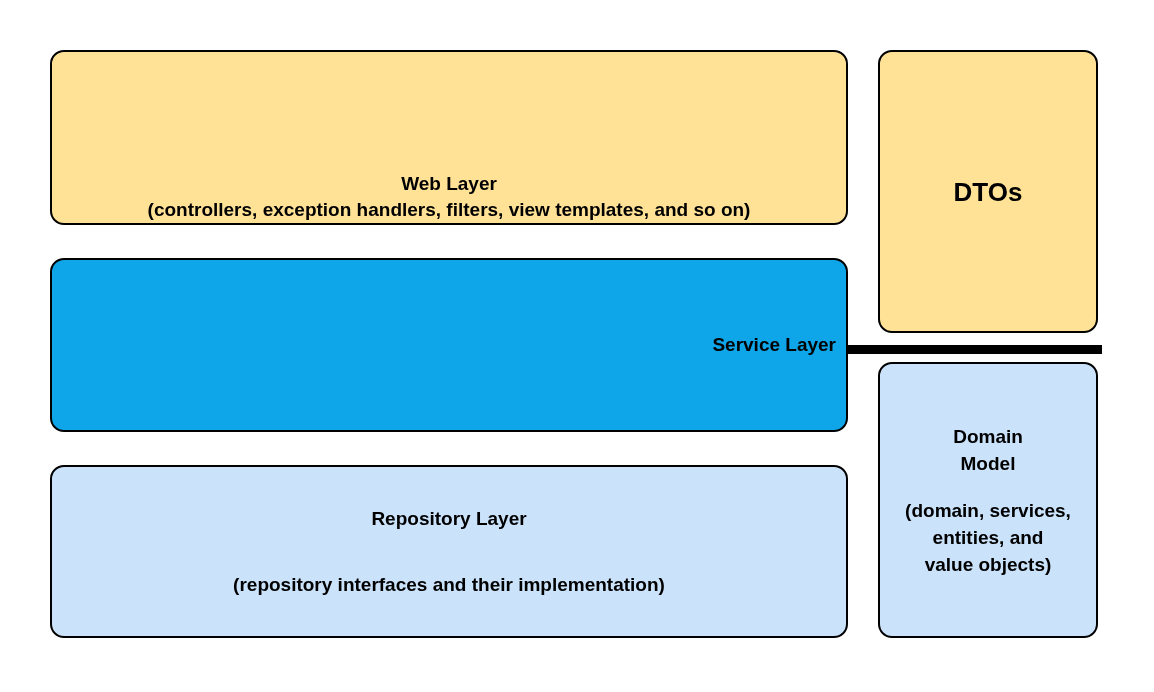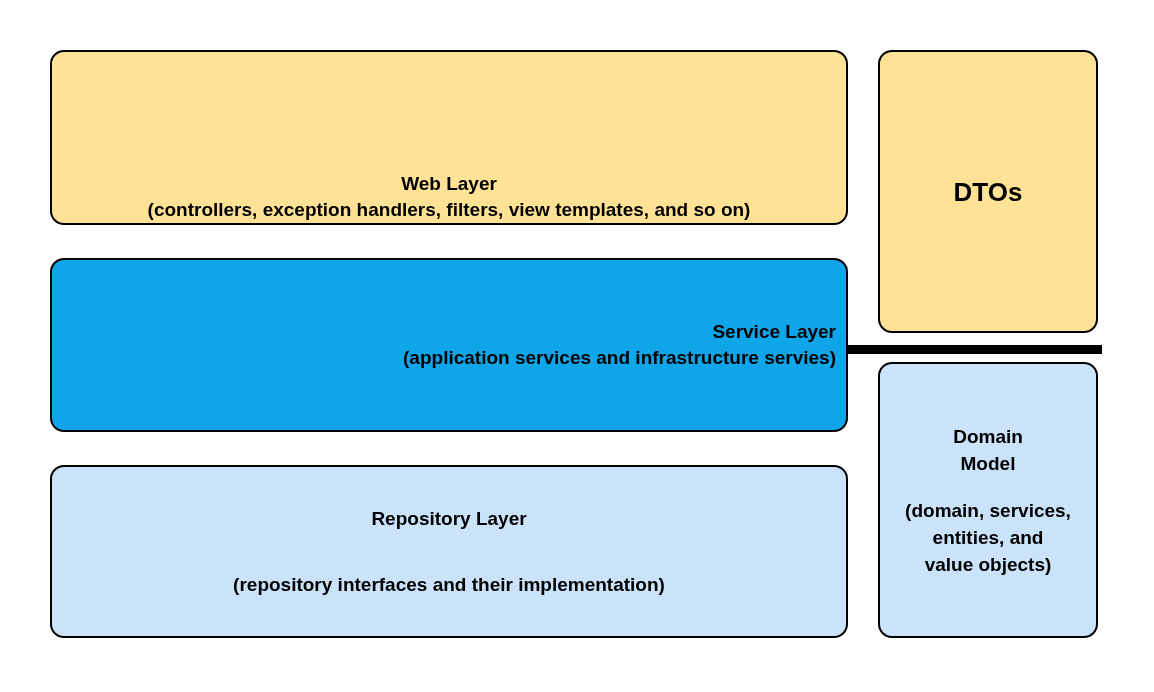--- a/index.html
+++ b/index.html
@@ -56,21 +56,20 @@
 
 <div>
 
   <div class="box" id="box-web" style="background-color: rgb(255, 226, 150); justify-content: flex-end;">
     <div class="box-title">Web Layer</div>
     <div class="box-subtitle">(controllers, exception handlers, filters, view templates, and so on)</div>
   </div>
 
   <div class="box" id="box-service" style="background-color: #0ea5e9; align-items: flex-end;">
     <div class="box-title">Service Layer</div>
-    <div class="box-subtitle">(application services and infrastructure servies)</div>
   </div>
 
   <div class="box" id="box-repo" style="background-color: rgb(202, 226, 250); gap: 40px;">
     <div class="box-title">Repository Layer</div>
     <div class="box-subtitle">(repository interfaces and their implementation)</div>
   </div>
 
   <div class="box" id="box-dtos" style="background-color: rgb(255, 226, 150);">
     <div class="box-title">DTOs</div>
   </div>

